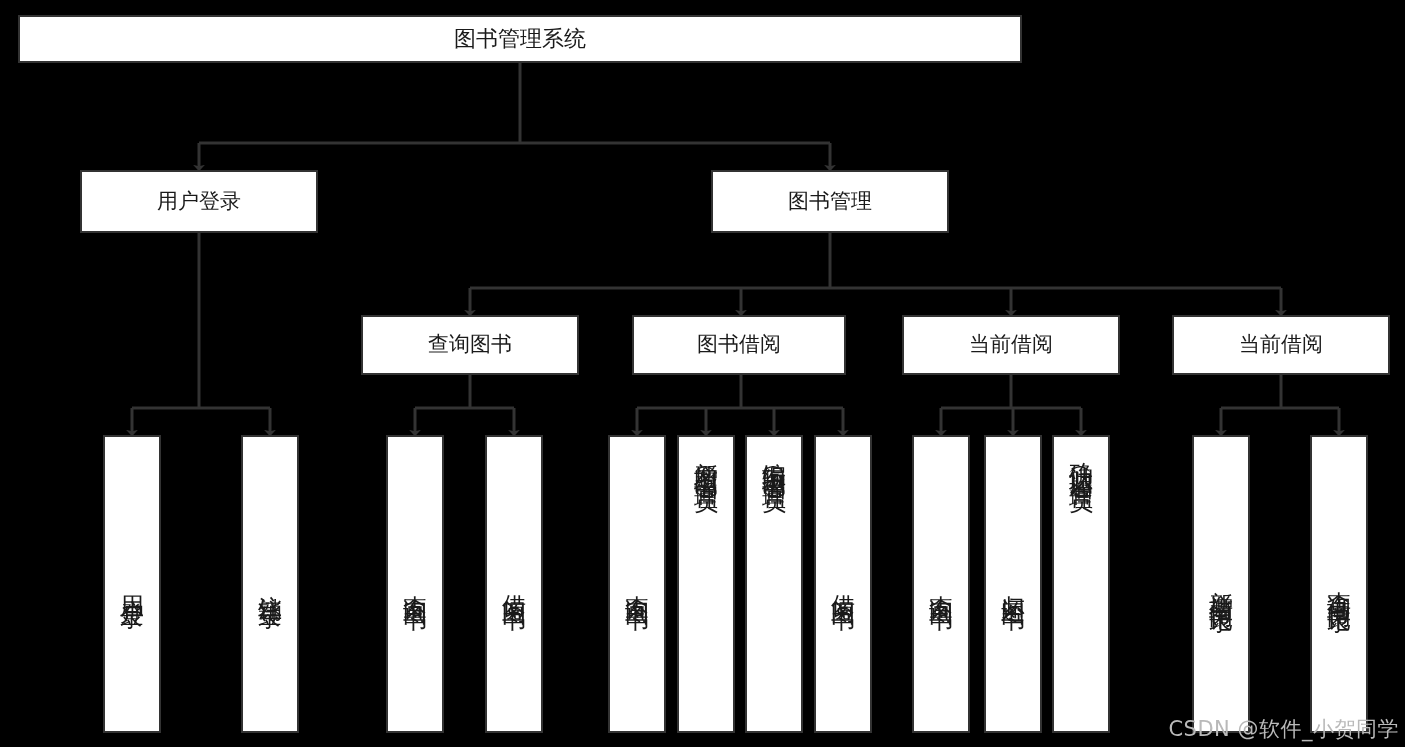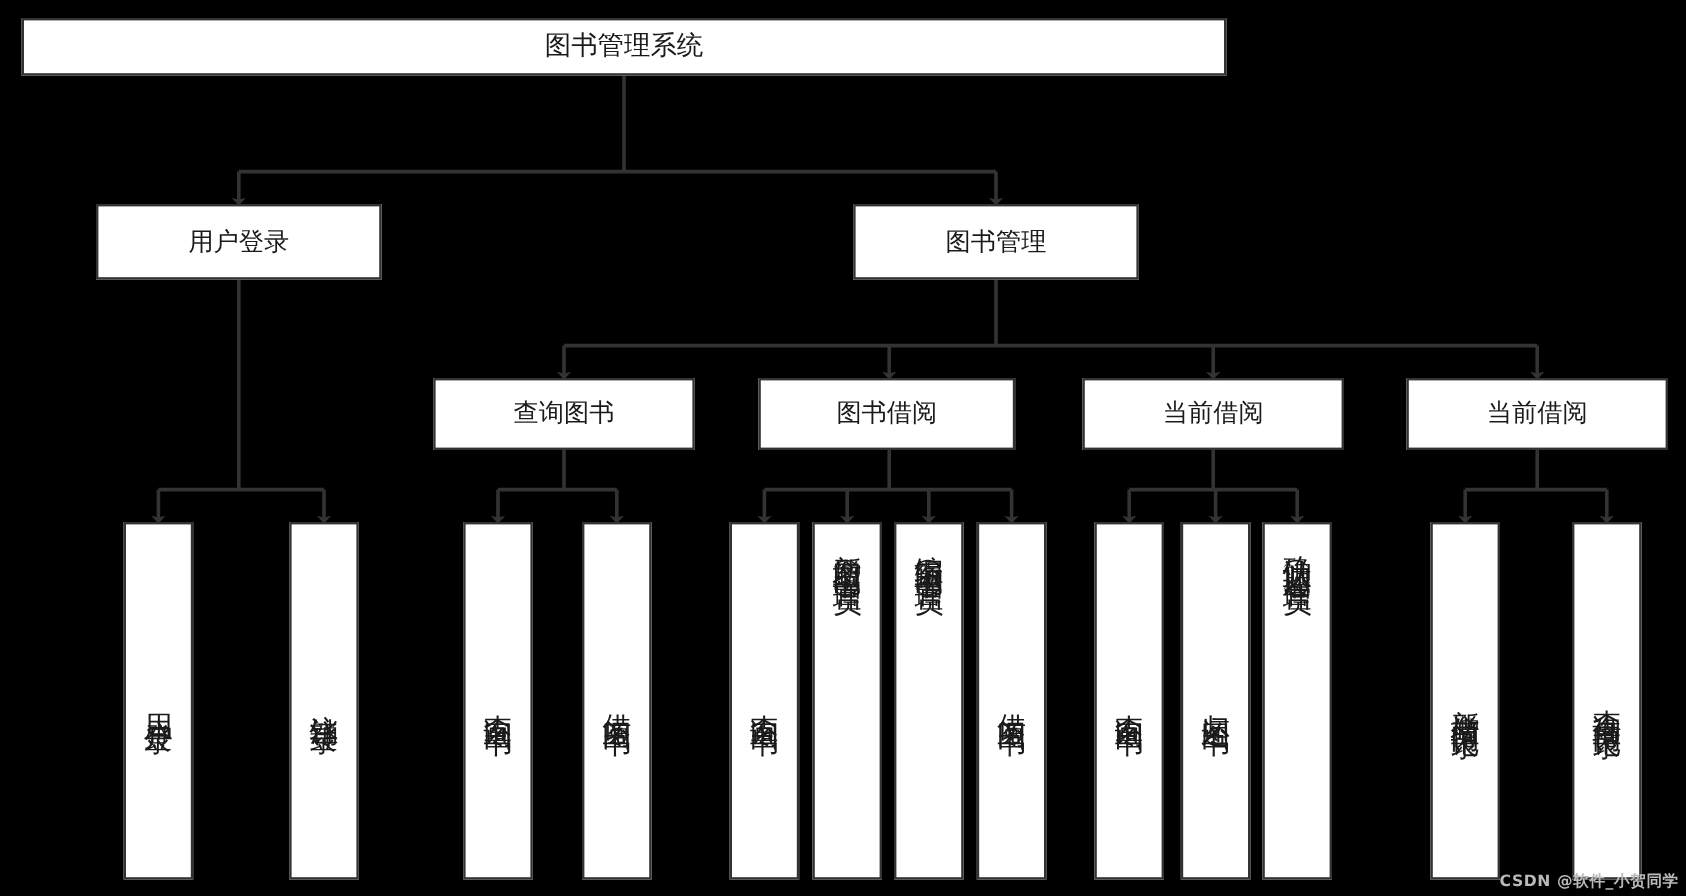--- a/index.html
+++ b/index.html
@@ -67,26 +67,25 @@
   }
   
   .node.vert.centered {
     align-items: center;
     padding-top: 0;
   }
   .watermark {
     position: absolute;
     right: 6px;
     bottom: 4px;
-    font-size: 13px;
+    font-size: 21px;
     color: #b9b9b9;
     letter-spacing: 0.5px;
     white-space: nowrap;
     font-family: "DejaVu Sans", "Liberation Sans", sans-serif;
-    font-weight: bold;
   }
 </style>
 </head>
 <body>
 
 <div id="diagram-root">
 
   <svg class="edges" viewBox="0 0 1405 747" xmlns="http://www.w3.org/2000/svg">
     <defs>
       <marker id="arrowhead" markerWidth="10" markerHeight="12" refX="3.2" refY="6" orient="auto" markerUnits="userSpaceOnUse">

